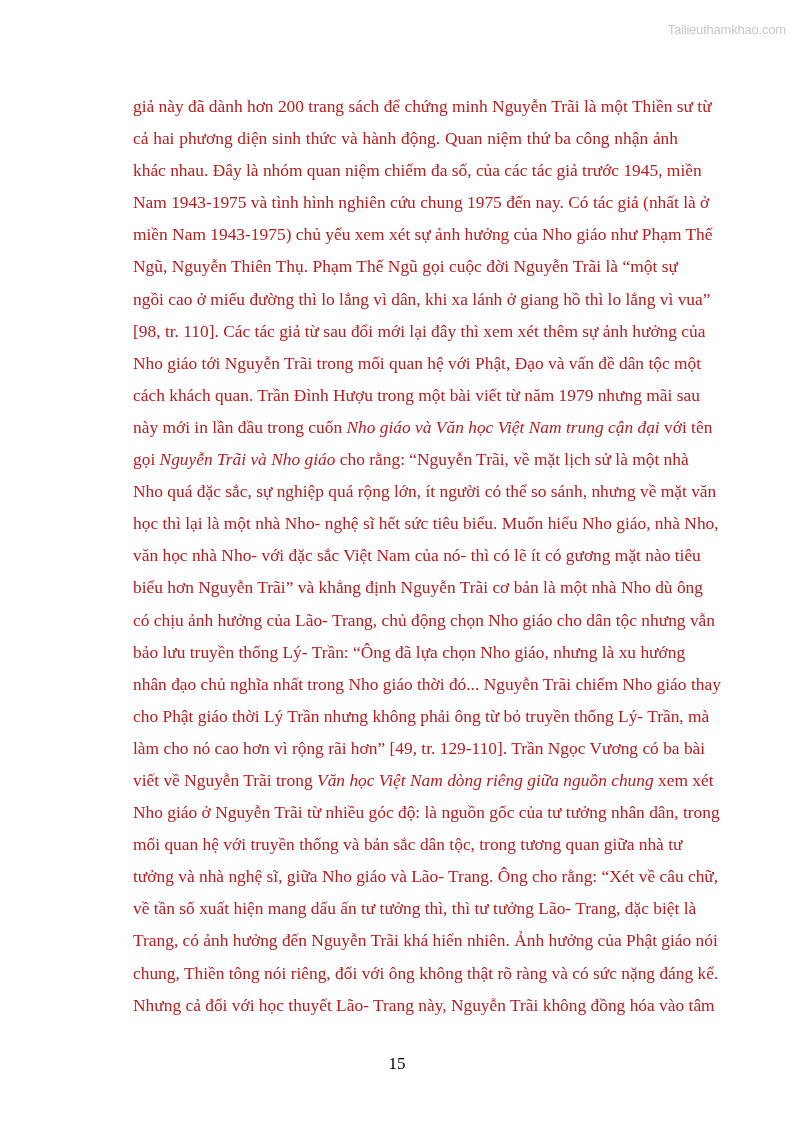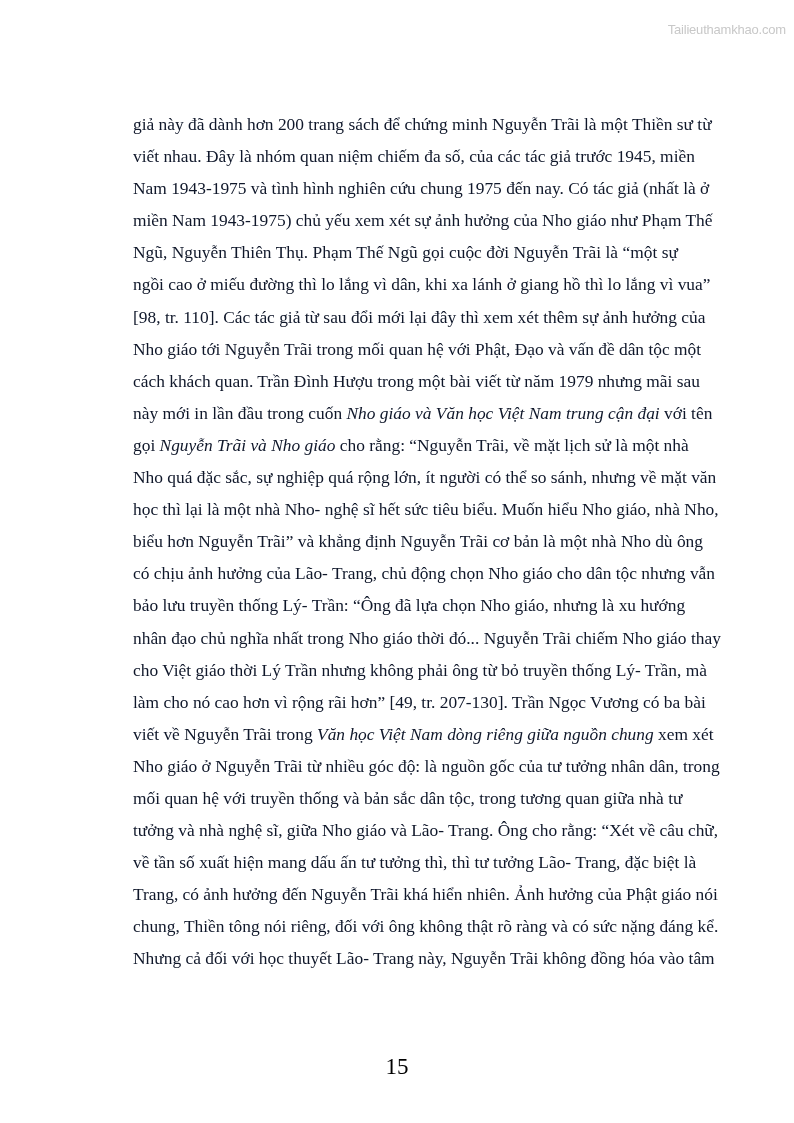--- a/index.html
+++ b/index.html
@@ -3,59 +3,61 @@
   <meta charset="utf-8">
   <style>
     html, body { margin: 0; padding: 0; background: #ffffff; }
     body { width: 794px; height: 1123px; position: relative; overflow: hidden; }
     .watermark {
       position: absolute; top: 22px; right: 8px;
       font-family: "Liberation Sans", sans-serif;
       font-size: 13px; color: #c8c8c8; letter-spacing: -0.2px;
     }
     .content {
-      position: absolute; left: 133px; top: 108px; width: 545px;
+      position: absolute; left: 133px; top: 90px; width: 545px;
       font-family: "Liberation Serif", serif;
-      font-size: 17.4px; color: #0f172a;
+      font-size: 17.4px; color: #b91c1c;
     }
     .line {
       height: 32.1px; line-height: 32.1px;
       white-space: nowrap; text-align: justify; text-align-last: justify;
     }
     .line i { font-style: italic; }
     .page-number {
       position: absolute; top: 1054px; left: 0; width: 794px; text-align: center;
-      font-family: "Liberation Serif", serif; font-size: 23px; color: #000;
+      font-family: "Liberation Serif", serif; font-size: 17px; color: #000;
     }
   </style>
 </head>
 <body>
 
 <div class="watermark">Tailieuthamkhao.com</div>
 
 <div class="content" id="doc-body">
     <div class="line"><span>giả này đã dành hơn 200 trang sách để chứng minh Nguyễn Trãi là một Thiền sư từ</span></div>
-    <div class="line"><span>viết nhau. Đây là nhóm quan niệm chiếm đa số, của các tác giả trước 1945, miền</span></div>
+    <div class="line"><span>cả hai phương diện sinh thức và hành động. Quan niệm thứ ba công nhận ảnh</span></div>
+    <div class="line"><span>khác nhau. Đây là nhóm quan niệm chiếm đa số, của các tác giả trước 1945, miền</span></div>
     <div class="line"><span>Nam 1943-1975 và tình hình nghiên cứu chung 1975 đến nay. Có tác giả (nhất là ở</span></div>
     <div class="line"><span>miền Nam 1943-1975) chủ yếu xem xét sự ảnh hưởng của Nho giáo như Phạm Thế</span></div>
     <div class="line"><span>Ngũ, Nguyễn Thiên Thụ. Phạm Thế Ngũ gọi cuộc đời Nguyễn Trãi là “một sự</span></div>
     <div class="line"><span>ngồi cao ở miếu đường thì lo lắng vì dân, khi xa lánh ở giang hồ thì lo lắng vì vua”</span></div>
     <div class="line"><span>[98, tr. 110]. Các tác giả từ sau đổi mới lại đây thì xem xét thêm sự ảnh hưởng của</span></div>
     <div class="line"><span>Nho giáo tới Nguyễn Trãi trong mối quan hệ với Phật, Đạo và vấn đề dân tộc một</span></div>
     <div class="line"><span>cách khách quan. Trần Đình Hượu trong một bài viết từ năm 1979 nhưng mãi sau</span></div>
     <div class="line"><span>này mới in lần đầu trong cuốn </span><i>Nho giáo và Văn học Việt Nam trung cận đại</i><span> với tên</span></div>
     <div class="line"><span>gọi </span><i>Nguyễn Trãi và Nho giáo</i><span> cho rằng: “Nguyễn Trãi, về mặt lịch sử là một nhà</span></div>
     <div class="line"><span>Nho quá đặc sắc, sự nghiệp quá rộng lớn, ít người có thể so sánh, nhưng về mặt văn</span></div>
     <div class="line"><span>học thì lại là một nhà Nho- nghệ sĩ hết sức tiêu biểu. Muốn hiểu Nho giáo, nhà Nho,</span></div>
+    <div class="line"><span>văn học nhà Nho- với đặc sắc Việt Nam của nó- thì có lẽ ít có gương mặt nào tiêu</span></div>
     <div class="line"><span>biểu hơn Nguyễn Trãi” và khẳng định Nguyễn Trãi cơ bản là một nhà Nho dù ông</span></div>
     <div class="line"><span>có chịu ảnh hưởng của Lão- Trang, chủ động chọn Nho giáo cho dân tộc nhưng vẫn</span></div>
     <div class="line"><span>bảo lưu truyền thống Lý- Trần: “Ông đã lựa chọn Nho giáo, nhưng là xu hướng</span></div>
     <div class="line"><span>nhân đạo chủ nghĩa nhất trong Nho giáo thời đó... Nguyễn Trãi chiếm Nho giáo thay</span></div>
-    <div class="line"><span>cho Việt giáo thời Lý Trần nhưng không phải ông từ bỏ truyền thống Lý- Trần, mà</span></div>
-    <div class="line"><span>làm cho nó cao hơn vì rộng rãi hơn” [49, tr. 207-130]. Trần Ngọc Vương có ba bài</span></div>
+    <div class="line"><span>cho Phật giáo thời Lý Trần nhưng không phải ông từ bỏ truyền thống Lý- Trần, mà</span></div>
+    <div class="line"><span>làm cho nó cao hơn vì rộng rãi hơn” [49, tr. 129-110]. Trần Ngọc Vương có ba bài</span></div>
     <div class="line"><span>viết về Nguyễn Trãi trong </span><i>Văn học Việt Nam dòng riêng giữa nguồn chung</i><span> xem xét</span></div>
     <div class="line"><span>Nho giáo ở Nguyễn Trãi từ nhiều góc độ: là nguồn gốc của tư tưởng nhân dân, trong</span></div>
     <div class="line"><span>mối quan hệ với truyền thống và bản sắc dân tộc, trong tương quan giữa nhà tư</span></div>
     <div class="line"><span>tưởng và nhà nghệ sĩ, giữa Nho giáo và Lão- Trang. Ông cho rằng: “Xét về câu chữ,</span></div>
     <div class="line"><span>về tần số xuất hiện mang dấu ấn tư tưởng thì, thì tư tưởng Lão- Trang, đặc biệt là</span></div>
     <div class="line"><span>Trang, có ảnh hưởng đến Nguyễn Trãi khá hiển nhiên. Ảnh hưởng của Phật giáo nói</span></div>
     <div class="line"><span>chung, Thiền tông nói riêng, đối với ông không thật rõ ràng và có sức nặng đáng kể.</span></div>
     <div class="line"><span>Nhưng cả đối với học thuyết Lão- Trang này, Nguyễn Trãi không đồng hóa vào tâm</span></div>
   </div>
 

